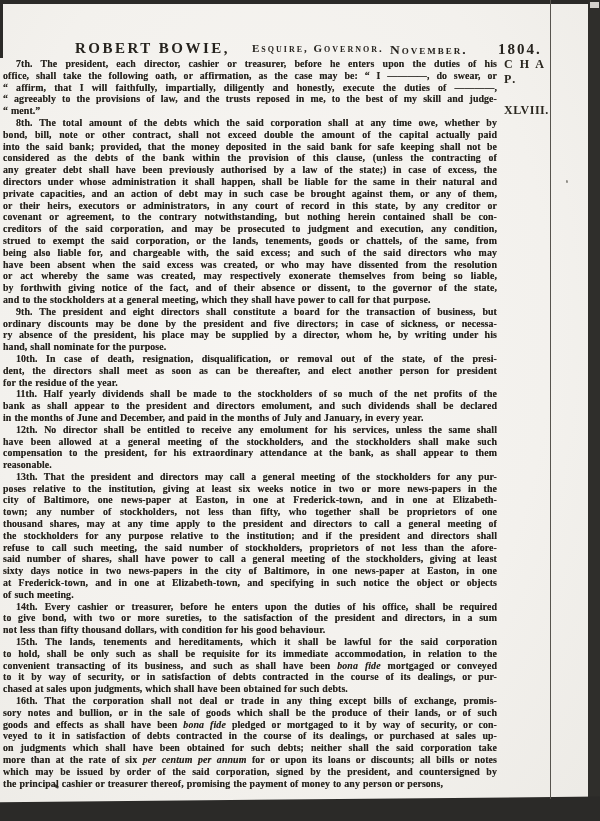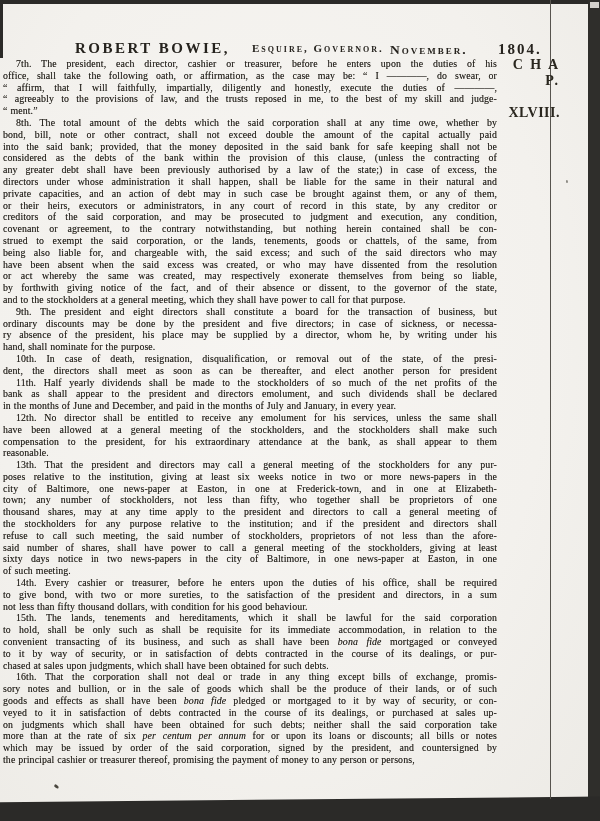--- a/index.html
+++ b/index.html
@@ -29,26 +29,26 @@
 
   .scanink { filter: blur(0.22px); }
 
   .header { position: absolute; top: 40px; left: 0; width: 600px; height: 20px; white-space: nowrap; }
   .hdr { position: absolute; font-weight: 700; letter-spacing: 2.5px; }
   .gov-name { left: 75px; top: 0; font-size: 15px; }
   .gov-title { left: 252px; top: 1.5px; font-size: 11px; font-variant: small-caps; letter-spacing: 2px; }
   .sess-month { left: 390px; top: 1.5px; font-size: 13.5px; font-variant: small-caps; letter-spacing: 2px; text-align: center; }
   .sess-year { left: 498px; top: 1px; font-size: 15px; letter-spacing: 2px; font-weight: 600; }
 
-  .margin-note { position: absolute; left: 504px; top: 57px; width: 56px; text-align: right;
-    font-size: 14px; font-weight: 700; color: #2a271f; }
+  .margin-note { position: absolute; left: 504px; top: 57px; width: 56px; text-align: left;
+    font-size: 12px; font-weight: 700; color: #2a271f; }
   .margin-note .cn1 { letter-spacing: 2px; }
   .margin-note .cn2 { letter-spacing: 0.5px; margin-top: 16px; }
 
-  .doc-body { position: absolute; left: 3px; top: 58px; width: 494px; }
+  .doc-body { position: absolute; left: 3px; top: 58px; width: 494px; font-weight: bold; }
   .para { margin: 0; }
   .line {
     height: 11.8px; line-height: 11.8px; overflow: hidden;
     font-size: 9.9px; text-align: justify;
     word-spacing: 0.4px; letter-spacing: 0.1px;
     color: #26231e; text-shadow: 0 0 0.45px rgba(44,40,32,0.55);
   }
   .line:not(.last)::after { content: ""; display: inline-block; width: 100%; height: 0; }
   .line.first { text-indent: 13px; }
   .line i { font-style: italic; }
@@ -90,38 +90,39 @@
       </div>
       <div class="para">
         <div class="line first">8th. The total amount of the debts which the said corporation shall at any time owe, whether by</div>
         <div class="line">bond, bill, note or other contract, shall not exceed double the amount of the capital actually paid</div>
         <div class="line">into the said bank; provided, that the money deposited in the said bank for safe keeping shall not be</div>
         <div class="line">considered as the debts of the bank within the provision of this clause, (unless the contracting of</div>
         <div class="line">any greater debt shall have been previously authorised by a law of the state;) in case of excess, the</div>
         <div class="line">directors under whose administration it shall happen, shall be liable for the same in their natural and</div>
         <div class="line">private capacities, and an action of debt may in such case be brought against them, or any of them,</div>
         <div class="line">or their heirs, executors or administrators, in any court of record in this state, by any creditor or</div>
+        <div class="line">covenant or agreement, to the contrary notwithstanding, but nothing herein contained shall be con-</div>
         <div class="line">creditors of the said corporation, and may be prosecuted to judgment and execution, any condition,</div>
-        <div class="line">covenant or agreement, to the contrary notwithstanding, but nothing herein contained shall be con-</div>
         <div class="line">strued to exempt the said corporation, or the lands, tenements, goods or chattels, of the same, from</div>
         <div class="line">being also liable for, and chargeable with, the said excess; and such of the said directors who may</div>
         <div class="line">have been absent when the said excess was created, or who may have dissented from the resolution</div>
         <div class="line">or act whereby the same was created, may respectively exonerate themselves from being so liable,</div>
         <div class="line">by forthwith giving notice of the fact, and of their absence or dissent, to the governor of the state,</div>
         <div class="line last">and to the stockholders at a general meeting, which they shall have power to call for that purpose.</div>
       </div>
       <div class="para">
         <div class="line first">9th. The president and eight directors shall constitute a board for the transaction of business, but</div>
         <div class="line">ordinary discounts may be done by the president and five directors; in case of sickness, or necessa-</div>
         <div class="line">ry absence of the president, his place may be supplied by a director, whom he, by writing under his</div>
         <div class="line last">hand, shall nominate for the purpose.</div>
       </div>
       <div class="para">
         <div class="line first">10th. In case of death, resignation, disqualification, or removal out of the state, of the presi-</div>
         <div class="line">dent, the directors shall meet as soon as can be thereafter, and elect another person for president</div>
+        <div class="line last">for the residue of the year.</div>
       </div>
       <div class="para">
         <div class="line first">11th. Half yearly dividends shall be made to the stockholders of so much of the net profits of the</div>
         <div class="line">bank as shall appear to the president and directors emolument, and such dividends shall be declared</div>
         <div class="line last">in the months of June and December, and paid in the months of July and January, in every year.</div>
       </div>
       <div class="para">
         <div class="line first">12th. No director shall be entitled to receive any emolument for his services, unless the same shall</div>
         <div class="line">have been allowed at a general meeting of the stockholders, and the stockholders shall make such</div>
         <div class="line">compensation to the president, for his extraordinary attendance at the bank, as shall appear to them</div>
@@ -130,20 +131,21 @@
       <div class="para">
         <div class="line first">13th. That the president and directors may call a general meeting of the stockholders for any pur-</div>
         <div class="line">poses relative to the institution, giving at least six weeks notice in two or more news-papers in the</div>
         <div class="line">city of Baltimore, one news-paper at Easton, in one at Frederick-town, and in one at Elizabeth-</div>
         <div class="line">town; any number of stockholders, not less than fifty, who together shall be proprietors of one</div>
         <div class="line">thousand shares, may at any time apply to the president and directors to call a general meeting of</div>
         <div class="line">the stockholders for any purpose relative to the institution; and if the president and directors shall</div>
         <div class="line">refuse to call such meeting, the said number of stockholders, proprietors of not less than the afore-</div>
         <div class="line">said number of shares, shall have power to call a general meeting of the stockholders, giving at least</div>
         <div class="line">sixty days notice in two news-papers in the city of Baltimore, in one news-paper at Easton, in one</div>
+        <div class="line">at Frederick-town, and in one at Elizabeth-town, and specifying in such notice the object or objects</div>
         <div class="line last">of such meeting.</div>
       </div>
       <div class="para">
         <div class="line first">14th. Every cashier or treasurer, before he enters upon the duties of his office, shall be required</div>
         <div class="line">to give bond, with two or more sureties, to the satisfaction of the president and directors, in a sum</div>
         <div class="line last">not less than fifty thousand dollars, with condition for his good behaviour.</div>
       </div>
       <div class="para">
         <div class="line first">15th. The lands, tenements and hereditaments, which it shall be lawful for the said corporation</div>
         <div class="line">to hold, shall be only such as shall be requisite for its immediate accommodation, in relation to the</div>

